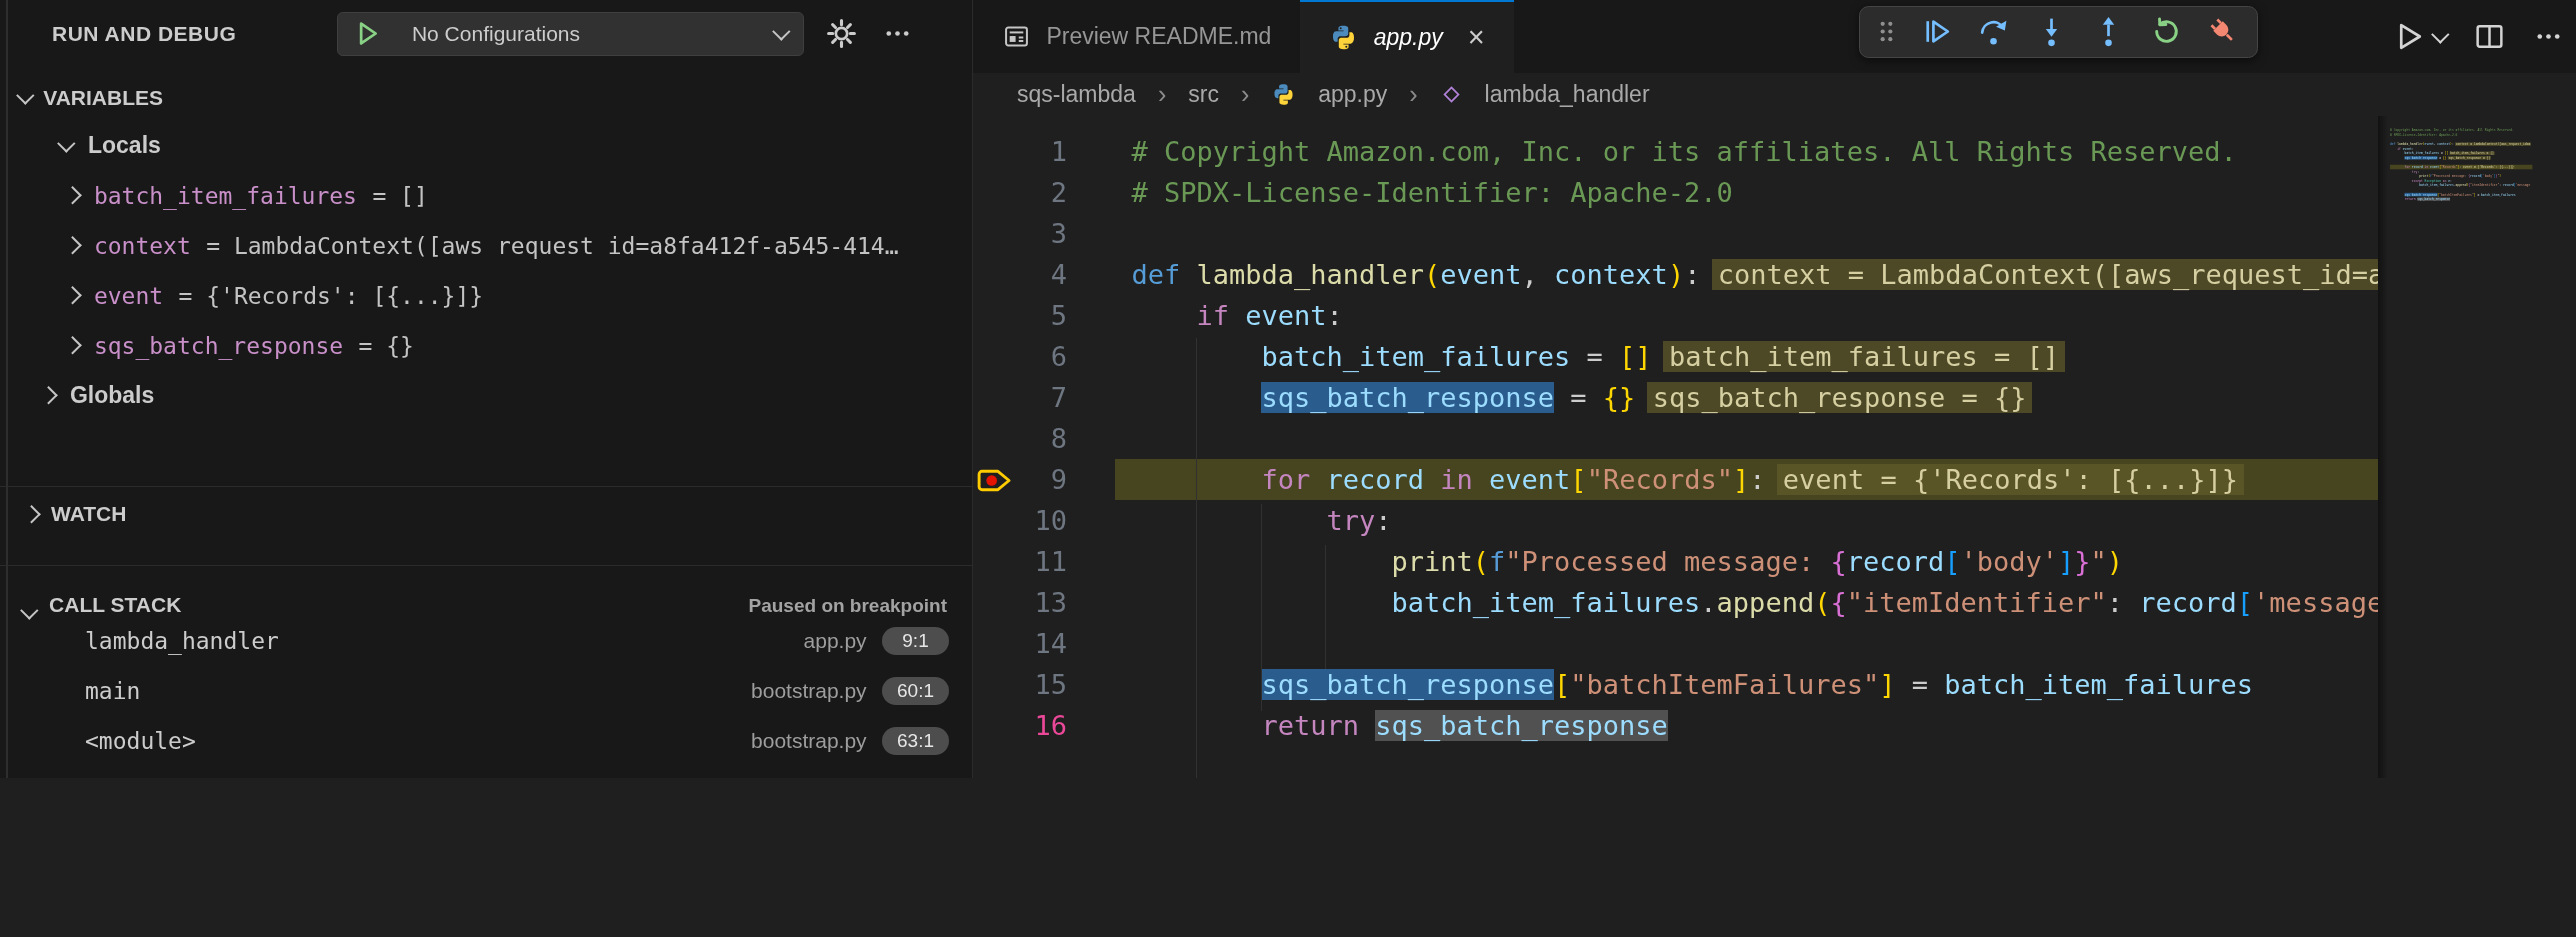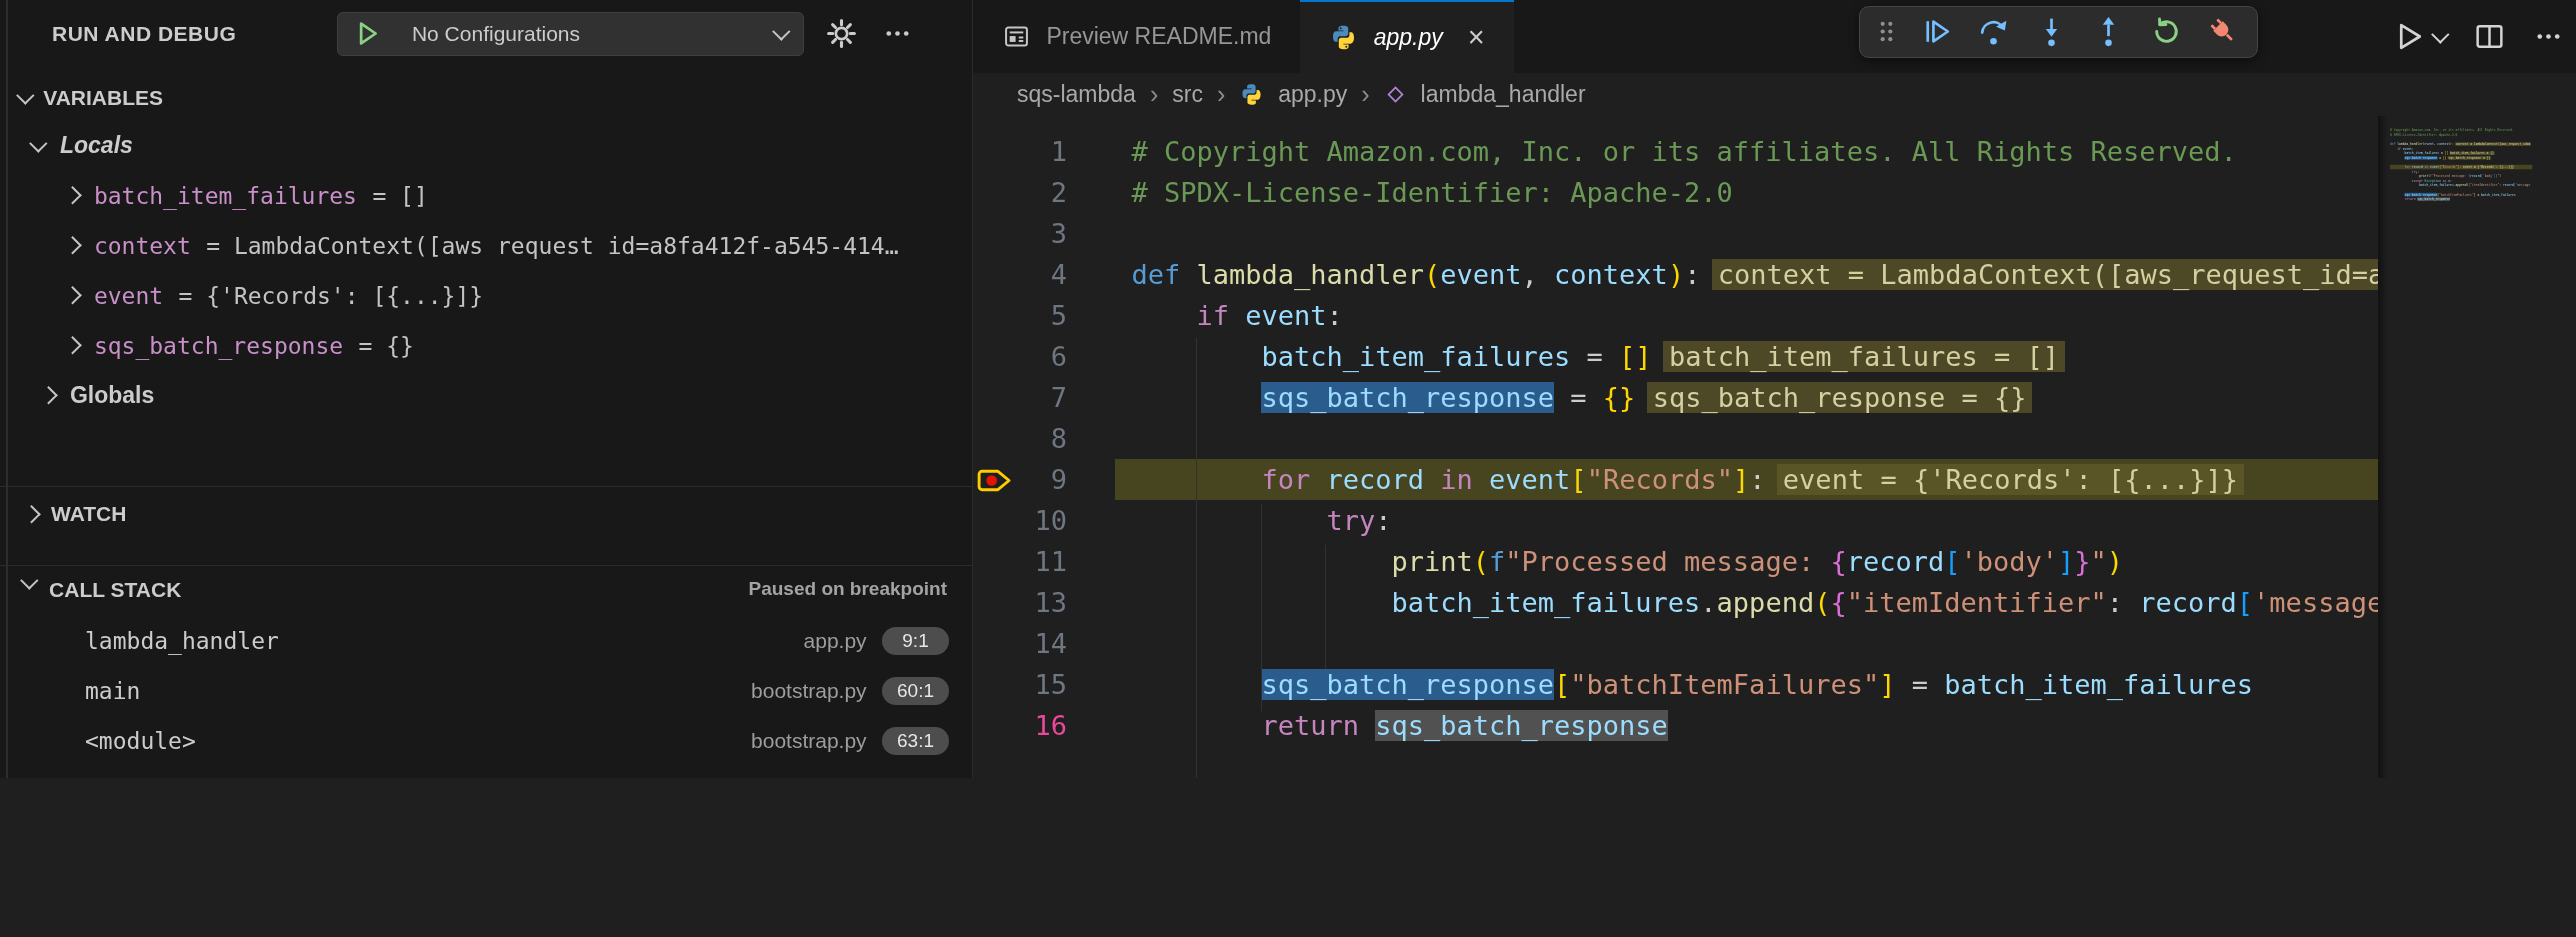--- a/index.html
+++ b/index.html
@@ -25,21 +25,21 @@
   .var-h{margin-top:7.7px;}
   .tree{font-size:23px;}
   .trow{height:50px;display:flex;align-items:center;gap:15.4px;cursor:pointer;}
   .scope-label{font-weight:700;color:#cccccc;font-size:23px;}
   .vname{font-family:"DejaVu Sans Mono",monospace;color:#C88FC8;}
   .vval{font-family:"DejaVu Sans Mono",monospace;color:#c3c3c3;white-space:nowrap;overflow:hidden;
         text-overflow:ellipsis;max-width:732px;}
   .watch-sec{position:absolute;left:0;right:0;top:486px;height:79px;border-top:1px solid #2b2b2b;}
   .watch-row{display:flex;align-items:center;gap:13.5px;height:54px;padding-left:23px;font-size:21px;font-weight:700;cursor:pointer;}
   .cs-head{position:absolute;left:0;right:0;top:565px;height:51px;border-top:1px solid #2b2b2b;
-           display:flex;align-items:flex-start;gap:13.5px;padding:12px 25px 0 23px;cursor:pointer;}
+           display:flex;align-items:flex-end;gap:13.5px;padding:0 25px 0 23px;cursor:pointer;}
   .cs-title{font-size:21px;font-weight:700;color:#cccccc;flex:1;}
   .cs-status{font-size:19px;font-weight:700;color:#a3a3a3;}
   .frames{position:absolute;left:0;right:0;top:616px;}
   .frame{height:50px;display:flex;align-items:center;padding:0 23px 0 85px;gap:15.4px;cursor:pointer;}
   .ffn{flex:1;font-family:"DejaVu Sans Mono",monospace;font-size:23px;color:#cccccc;}
   .ffile{font-size:21px;color:#9d9d9d;}
   .fbadge{background:#4d4d4d;color:#e6e6e6;border-radius:17.3px;padding:2.9px 13.5px;font-size:19px;min-width:40px;text-align:center;}
 
   
   .editor{flex:1;display:flex;flex-direction:column;position:relative;background:#1f1f1f;}
@@ -48,21 +48,21 @@
   .tab.inactive{color:#969696;}
   .tab.active{background:#1f1f1f;border-top:2.9px solid var(--accent_blue,#0078d4);color:#ffffff;}
   .tab.active .tab-label{font-style:italic;}
   .tab-close{font-size:29px;color:#cccccc;margin-left:9.6px;line-height:1;}
   .dbg-toolbar{position:absolute;left:886px;top:5.8px;height:50px;display:flex;align-items:center;gap:13.5px;
                background:#2c2c2d;border:1px solid #454545;border-radius:9.6px;padding:0 11.6px;
                box-shadow:0 2.9px 9.6px rgba(0,0,0,.5);}
   .dbg-btn{width:44px;height:42px;display:flex;align-items:center;justify-content:center;border-radius:5.8px;cursor:pointer;}
   .ed-actions{position:absolute;right:11.6px;top:0;height:73px;display:flex;align-items:center;gap:27px;}
 
-  .breadcrumb{height:43px;display:flex;align-items:center;gap:14px;padding-left:44px;font-size:23px;color:#a9a9a9;flex:0 0 auto;}
+  .breadcrumb{height:43px;display:flex;align-items:center;gap:22px;padding-left:44px;font-size:23px;color:#a9a9a9;flex:0 0 auto;}
   .bc-sep{color:#8b8b8b;font-size:25px;}
   .bc-item{cursor:pointer;}
 
   .code-wrap{flex:1;position:relative;overflow:hidden;}
   .code-scroll{position:absolute;left:0;top:0;right:198px;bottom:0;overflow:hidden;padding-top:15.4px;}
   .code-line{height:41px;display:flex;font-family:"DejaVu Sans Mono",monospace;font-size:27px;line-height:41px;}
   .gutter{width:142px;min-width:142px;position:relative;display:flex;}
   .ln{width:94px;text-align:right;color:#6e7681;user-select:none;}
   .ln.cursor{color:#ec4899;}
   .bp{position:absolute;left:3.9px;top:6.7px;}
@@ -121,21 +121,21 @@
         </svg>
       </div>
     </div>
 
     <div class="sect-h var-h">
       <span class="chev down"></span>
       <span>VARIABLES</span>
     </div>
 
     <div class="tree">
-      <div class="trow" style="padding-left:32px;font-style:italic;">
+      <div class="trow" style="padding-left:60px;">
         <span class="chev down"></span>
         <span class="scope-label">Locals</span>
       </div>
       <div id="var-rows">
           <div class="trow" style="padding-left: 64px;">
             <span class="chev right"></span>
             <span class="vname">batch_item_failures</span>
             <span class="vval">= []</span>
           </div>
           <div class="trow" style="padding-left: 64px;">

